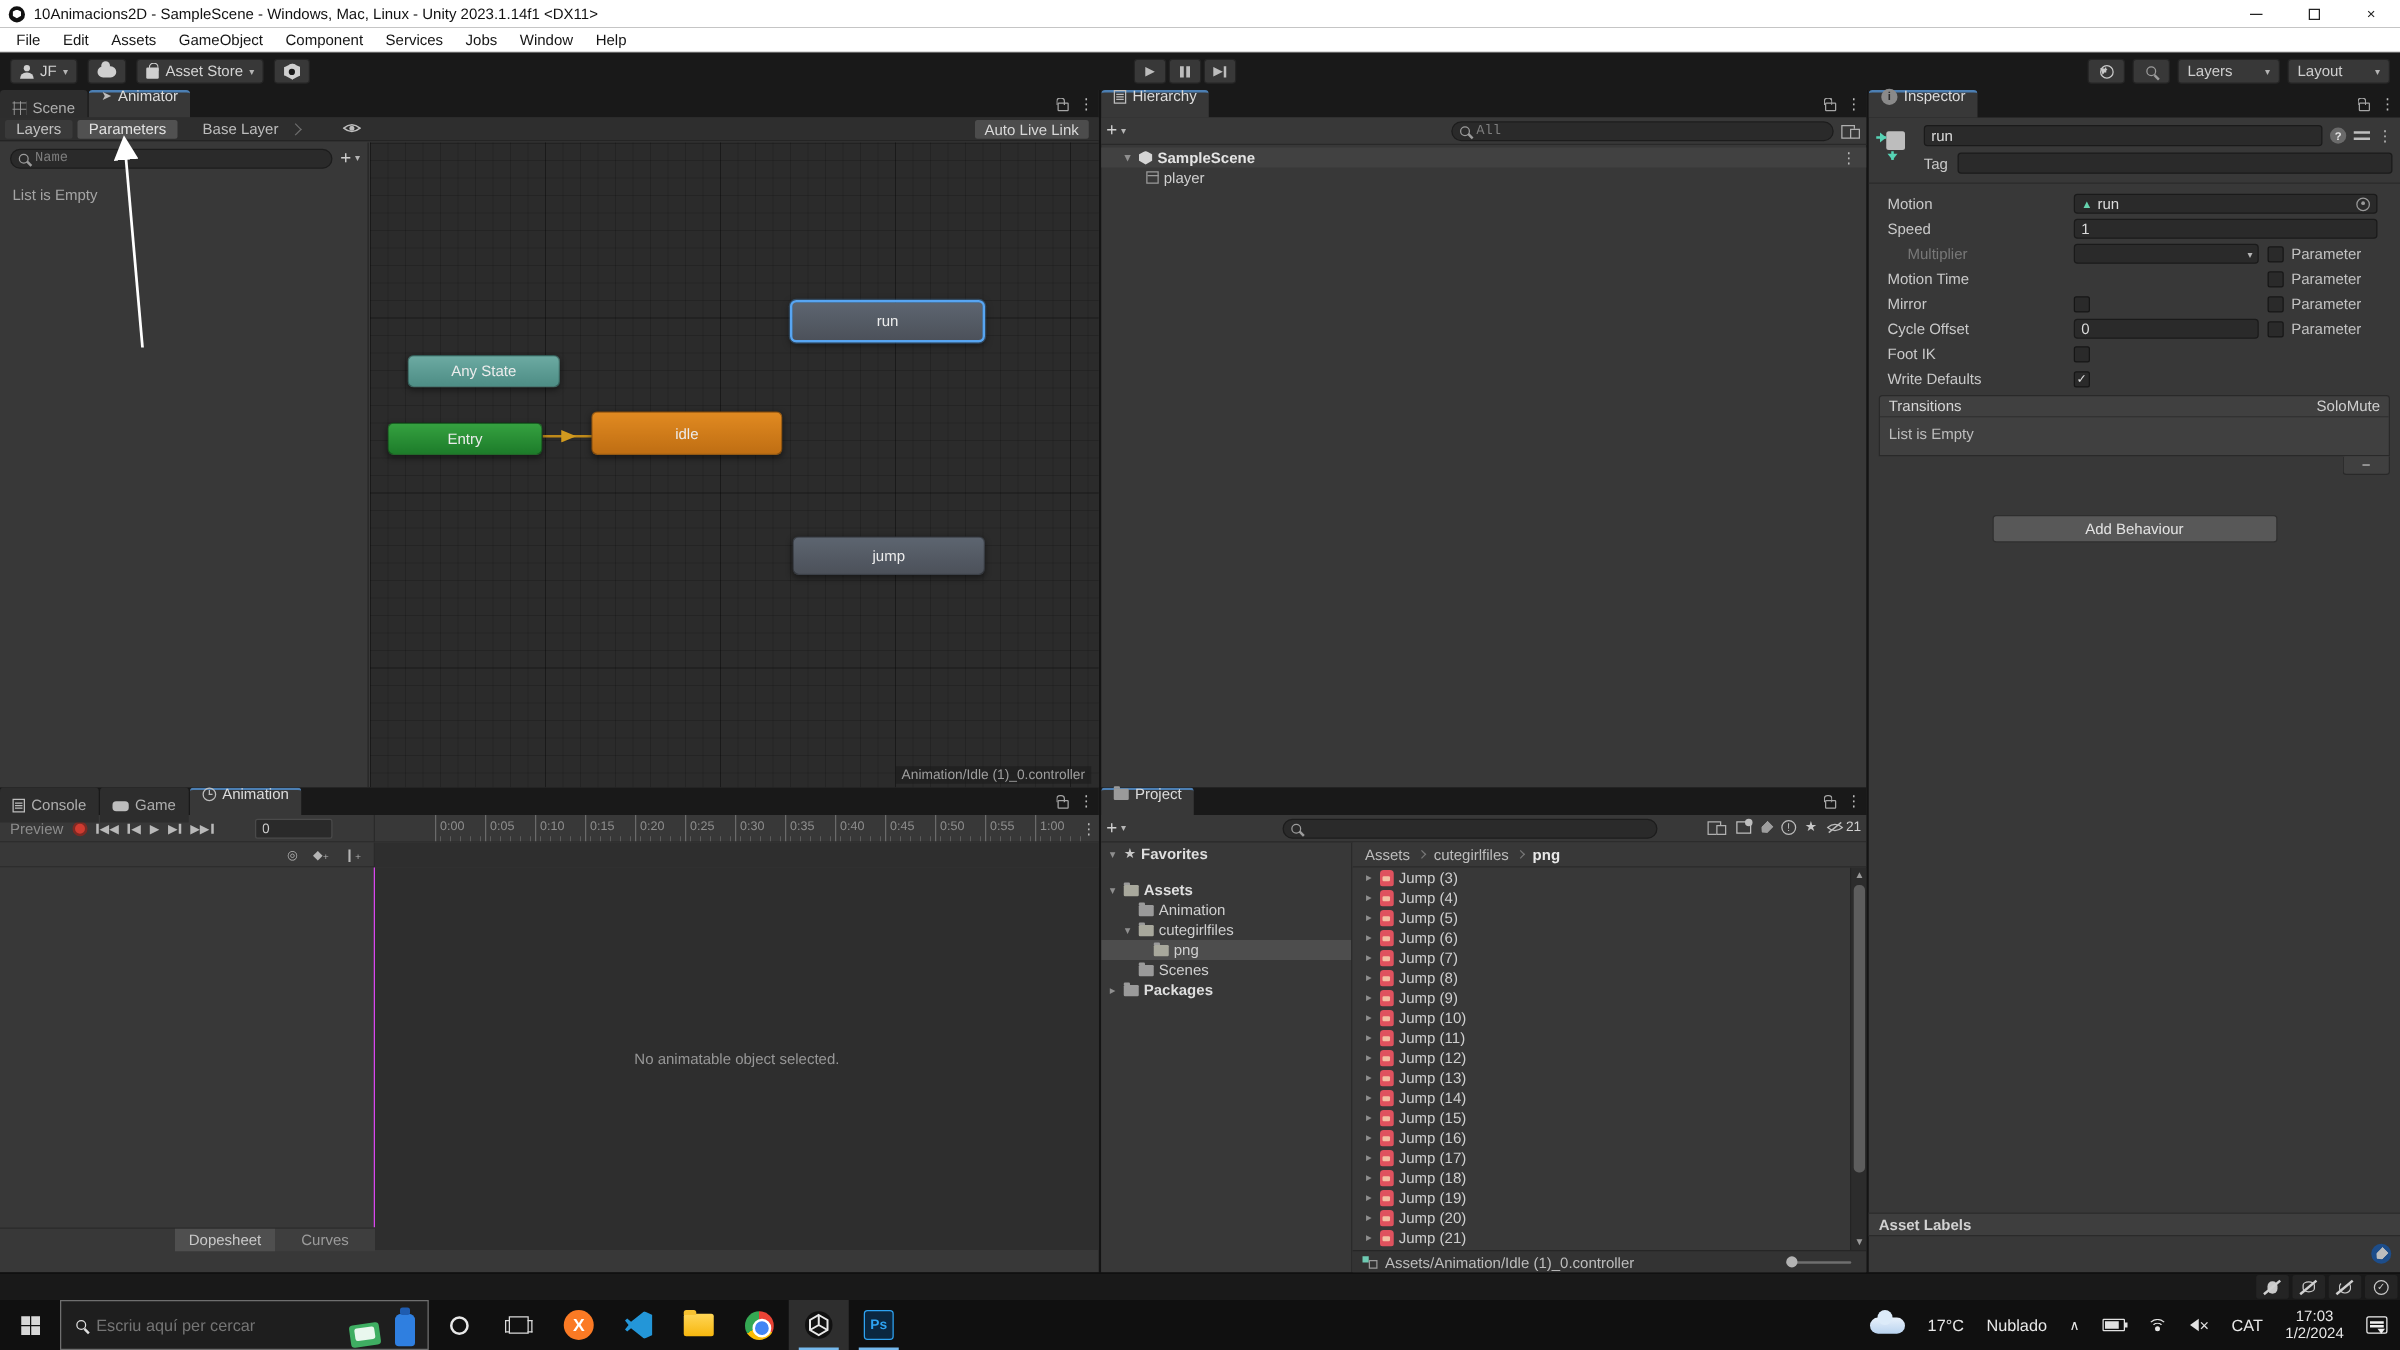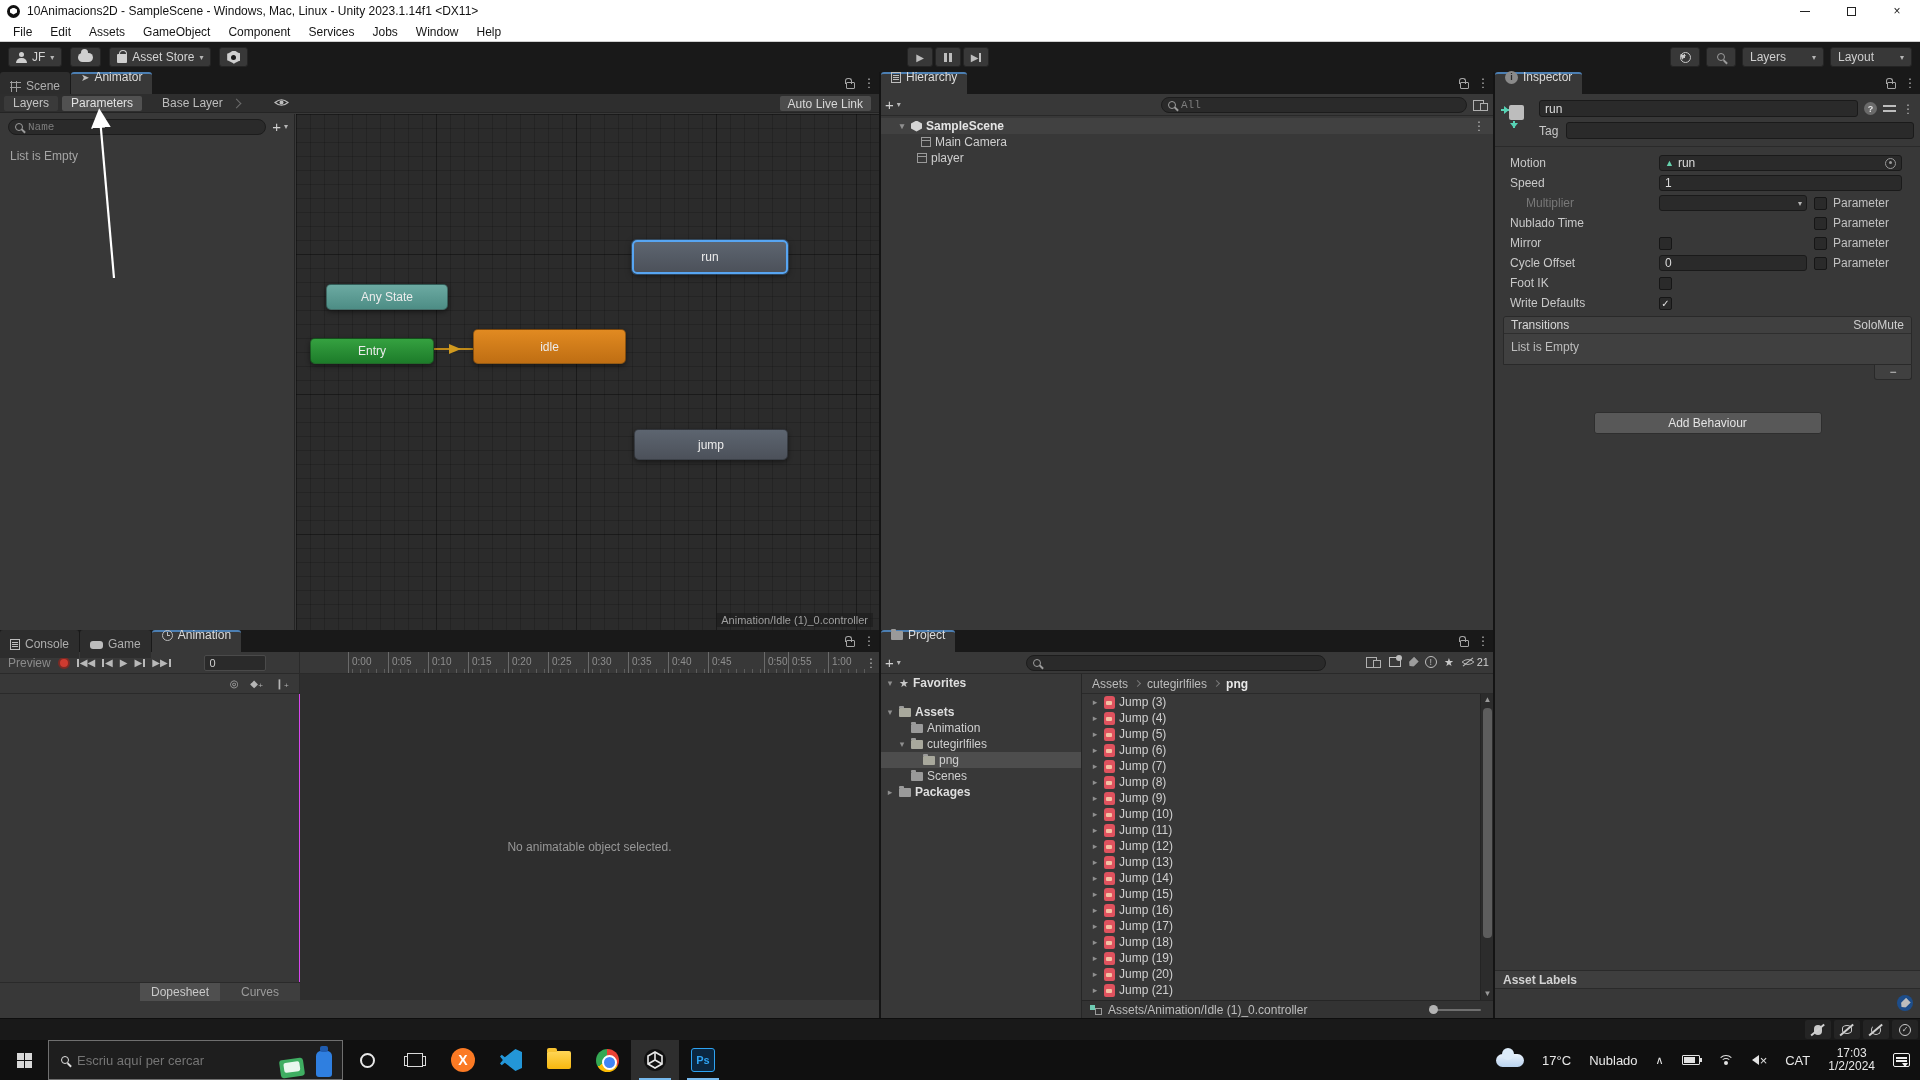--- a/index.html
+++ b/index.html
@@ -441,24 +441,20 @@
       <span class="expand-sym" style="position:absolute;right:4px;top:4px"></span>
     </div>
     <div style="padding-top:2px">
       <div class="h-row scene">
         <span class="tw">▾</span>
         <span class="scene-ic"></span>
         <span>SampleScene</span>
         <span class="kebab" style="position:absolute;right:8px;font-weight:normal">⋮</span>
       </div>
       <div id="hier-children">
-          <div class="h-row" style="padding-left: 40px;">
-            <span class="cube-ic"></span>
-            <span class="row-lbl">Main Camera</span>
-          </div>
           <div class="h-row" style="padding-left: 36px;">
             <span class="cube-ic"></span>
             <span class="row-lbl">player</span>
           </div>
         </div>
     </div>
   </div>
 
   <div class="panel" id="inspector">
     <div class="tabstrip">
@@ -517,21 +513,21 @@
           <div class="ddfield">
               <span class="tb-caret">▾</span>
             </div>
           <span class="pcheck" style="left:155px">
               <span class="cbx"></span>
               <span>Parameter</span>
             </span>
         </div>
       </div>
       <div class="irow">
-        <span class="ilabel">Nublado Time</span>
+        <span class="ilabel">Motion Time</span>
         <div class="ictrl">
             <span class="pcheck" style="left:155px">
               <span class="cbx"></span>
               <span>Parameter</span>
             </span>
           </div>
       </div>
       <div class="irow">
         <span class="ilabel">Mirror</span>
         <div class="ictrl">
@@ -624,21 +620,21 @@
       <span class="tick" style="left: 52px;">0:00</span>
           <span class="tick" style="left: 92px;">0:05</span>
           <span class="tick" style="left: 132px;">0:10</span>
           <span class="tick" style="left: 172px;">0:15</span>
           <span class="tick" style="left: 212px;">0:20</span>
           <span class="tick" style="left: 252px;">0:25</span>
           <span class="tick" style="left: 292px;">0:30</span>
           <span class="tick" style="left: 332px;">0:35</span>
           <span class="tick" style="left: 372px;">0:40</span>
           <span class="tick" style="left: 412px;">0:45</span>
-          <span class="tick" style="left: 468px;">0:50</span>
+          <span class="tick" style="left: 452px;">0:50</span>
           <span class="tick" style="left: 492px;">0:55</span>
           <span class="tick" style="left: 532px;">1:00</span>
         </div>
     </div>
     <div class="icons-row">
       <div class="icons-left">
         <span class="kf-ic">◎</span>
         <span class="kf-ic">◆₊</span>
         <span class="kf-ic">❙₊</span>
       </div>

